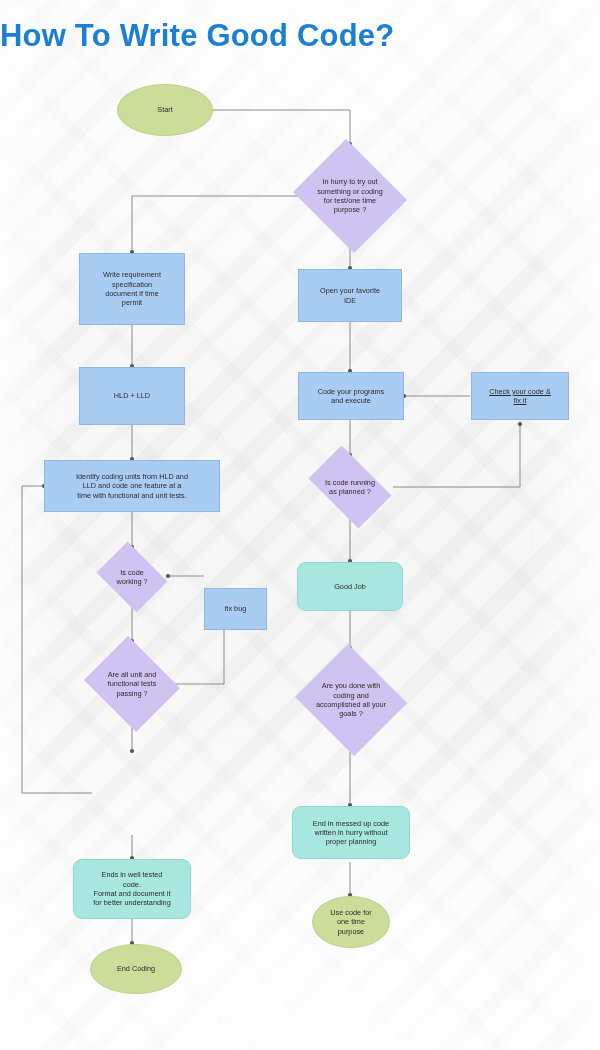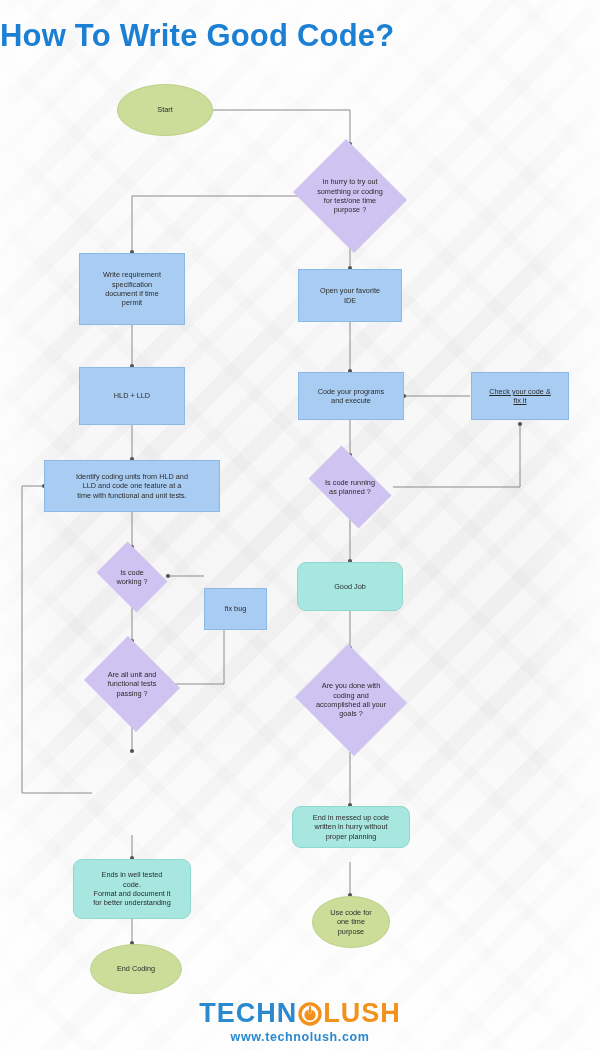--- a/index.html
+++ b/index.html
@@ -319,41 +319,26 @@
   <div class="diamond-wrap" style="left:292px; top:647px; width:118px; height:106px;">
     <div class="diamond-shape"></div>
     <div class="diamond-label">
       <span class="txt">Are you done with
 coding and
 accomplished all your
 goals ?</span>
     </div>
   </div>
 
-  <div class="node rounded" style="left:292px; top:806px; width:118px; height:42px;">
+  <div class="node rounded" style="left:292px; top:806px; width:118px; height:53px;">
     <span class="txt">End in messed up code
 written in hurry without
 proper planning</span>
   </div>
 
   <div class="node ellipse" style="left:312px; top:896px; width:78px; height:52px;align-items:center;">
     <span class="txt">Use code for
 one time
 purpose</span>
   </div>
 
-  <div id="footer">
-    <div id="logo-word">
-      <span class="logo-blue">TECHN</span>
-      <span id="logo-o">
-        <svg viewBox="0 0 24 24" width="24" height="24" xmlns="http://www.w3.org/2000/svg">
-          <circle cx="12" cy="12" r="10" fill="none" stroke="#f2911b" stroke-width="3.4"></circle>
-          <circle cx="12" cy="13" r="5.6" fill="#f2911b"></circle>
-          <rect x="10.6" y="3.6" width="2.8" height="8" rx="1.2" fill="#ffffff"></rect>
-          <rect x="11" y="4" width="2" height="7.4" rx="1" fill="#f2911b"></rect>
-        </svg>
-      </span>
-      <span class="logo-orange">LUSH</span>
-    </div>
-    <div id="logo-url">www.technolush.com</div>
-  </div>
 
 </div>
 
 </body></html>

